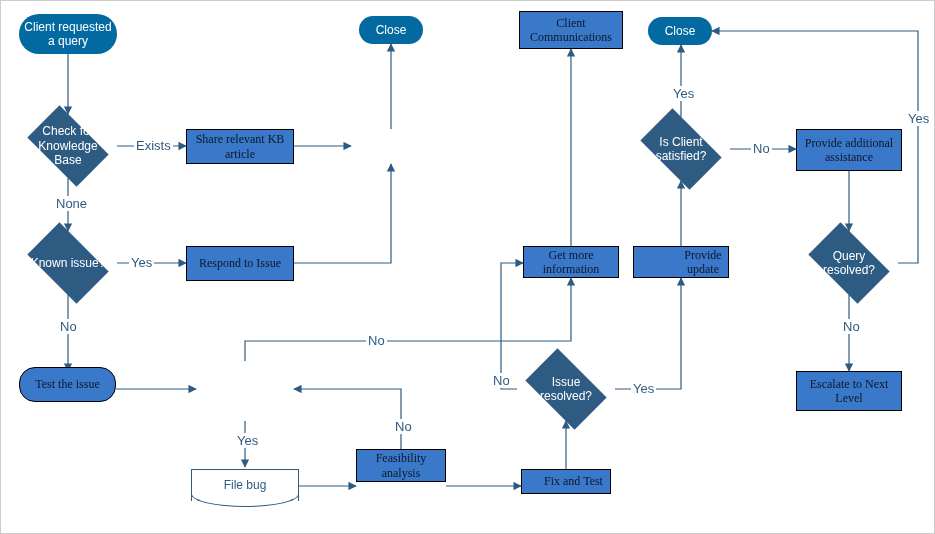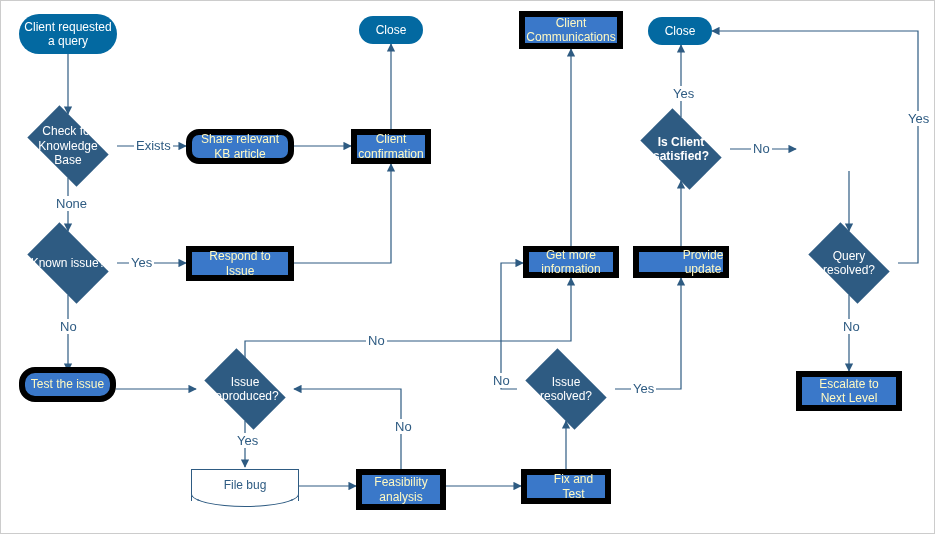--- a/index.html
+++ b/index.html
@@ -2,21 +2,21 @@
 <html><head>
 <meta charset="utf-8">
 <style>
   html,body{margin:0;padding:0;background:#fff;font-family:"Segoe UI",Arial,sans-serif;font-size:12px;}
   .canvas{position:relative;width:935px;height:534px;border:1px solid #ccc;box-sizing:border-box;}
   .node{position:absolute;display:flex;align-items:center;justify-content:center;text-align:center;line-height:1.2;padding:4px;box-sizing:border-box;}
   .pill{background:#0369a1;color:#fff;border-radius:999px;}
   .dec{width:98px;height:64px;}
   .dec .diamond{position:absolute;inset:0;background:#2e5b82;transform:rotate(45deg) scale(0.71);}
   .dec span{position:relative;color:#fff;z-index:1;padding:0 6px;}
-  .proc{background:#3a78c9;border:6px solid #000000;color:#fef9c3;}
+  .proc{background:#3a78c9;border:1px solid #000000;color:#0f172a;font-family:Liberation Serif, serif;}
   .doc{background:#fff;border:1px solid #2e5b82;color:#2e5b82;border-bottom:none;}
   .doc:after{content:"";position:absolute;left:-1px;right:-1px;bottom:-6px;height:12px;border:1px solid #2e5b82;border-top:none;border-radius:0 0 50% 50%/0 0 100% 100%;background:#fff;}
   svg.edges{position:absolute;inset:0;width:100%;height:100%;pointer-events:none;}
   .edge{stroke:#2e5b82;stroke-width:1.2;fill:none;}
   .elabel{position:absolute;color:#2e5b82;font-size:13px;background:#fff;padding:0 2px;}
 </style>
 </head>
 <body>
 
 <div class="canvas">
@@ -89,52 +89,48 @@
   <div class="elabel" style="left:670px;top:85px;">Yes</div>
   <div class="elabel" style="left:750px;top:140px;">No</div>
   <div class="elabel" style="left:905px;top:110px;">Yes</div>
   <div class="elabel" style="left:840px;top:318px;">No</div>
 
   <div class="node pill" style="left:18px;top:13px;width:98px;height:40px;">Client requested a query</div>
   <div class="node dec" style="left:18px;top:113px;">
       <div class="diamond"></div>
       <span>Check for Knowledge Base</span>
     </div>
-  <div class="node proc" style="left:185px;top:128px;width:108px;height:35px;border-radius:13px;">Share relevant KB article</div>
-  <div class="node proc" style="left:350px;top:128px;width:80px;height:35px;">Client confirmation</div>
+  <div class="node proc" style="left:185px;top:128px;width:108px;height:35px;">Share relevant KB article</div>
   <div class="node pill" style="left:358px;top:15px;width:64px;height:28px;">Close</div>
   <div class="node proc" style="left:518px;top:10px;width:104px;height:38px;">Client Communications</div>
 
   <div class="node dec" style="left:18px;top:230px;">
       <div class="diamond"></div>
       <span>Known issue?</span>
     </div>
   <div class="node proc" style="left:185px;top:245px;width:108px;height:35px;">Respond to Issue</div>
 
   <div class="node proc" style="left:18px;top:366px;width:97px;height:35px;border-radius:16px;">Test the issue</div>
-  <div class="node dec" style="left:195px;top:356px;">
-      <div class="diamond"></div>
-      <span>Issue reproduced?</span>
-    </div>
 
   <div class="node doc" style="left:190px;top:468px;width:108px;height:32px;">File bug</div>
-  <div class="node proc" style="left:355px;top:468px;width:90px;height:41px;">Feasibility analysis</div>
-  <div class="node proc" style="left:520px;top:468px;width:90px;height:35px;padding-left:19px;">Fix and Test</div>
+  <div class="node proc" style="left:355px;top:448px;width:90px;height:33px;">Feasibility analysis</div>
+  <div class="node proc" style="left:520px;top:468px;width:90px;height:25px;padding-left:19px;">Fix and Test</div>
   <div class="node dec" style="left:516px;top:356px;">
       <div class="diamond"></div>
       <span>Issue resolved?</span>
     </div>
 
   <div class="node proc" style="left:522px;top:245px;width:96px;height:32px;">Get more information</div>
   <div class="node proc" style="left:632px;top:245px;width:96px;height:32px;padding-left:48px;">Provide update</div>
 
-  <div class="node dec" style="left:631px;top:116px;font-weight:bold;">
+  <div class="node dec" style="left:631px;top:116px;">
       <div class="diamond"></div>
       <span>Is Client satisfied?</span>
     </div>
   <div class="node pill" style="left:647px;top:16px;width:64px;height:28px;">Close</div>
+  <div class="node proc" style="left:795px;top:128px;width:106px;height:42px;">Provide additional assistance</div>
   <div class="node dec" style="left:799px;top:230px;">
       <div class="diamond"></div>
       <span>Query resolved?</span>
     </div>
   <div class="node proc" style="left:795px;top:370px;width:106px;height:40px;">Escalate to Next Level</div>
 
 </div>
 
 </body></html>

